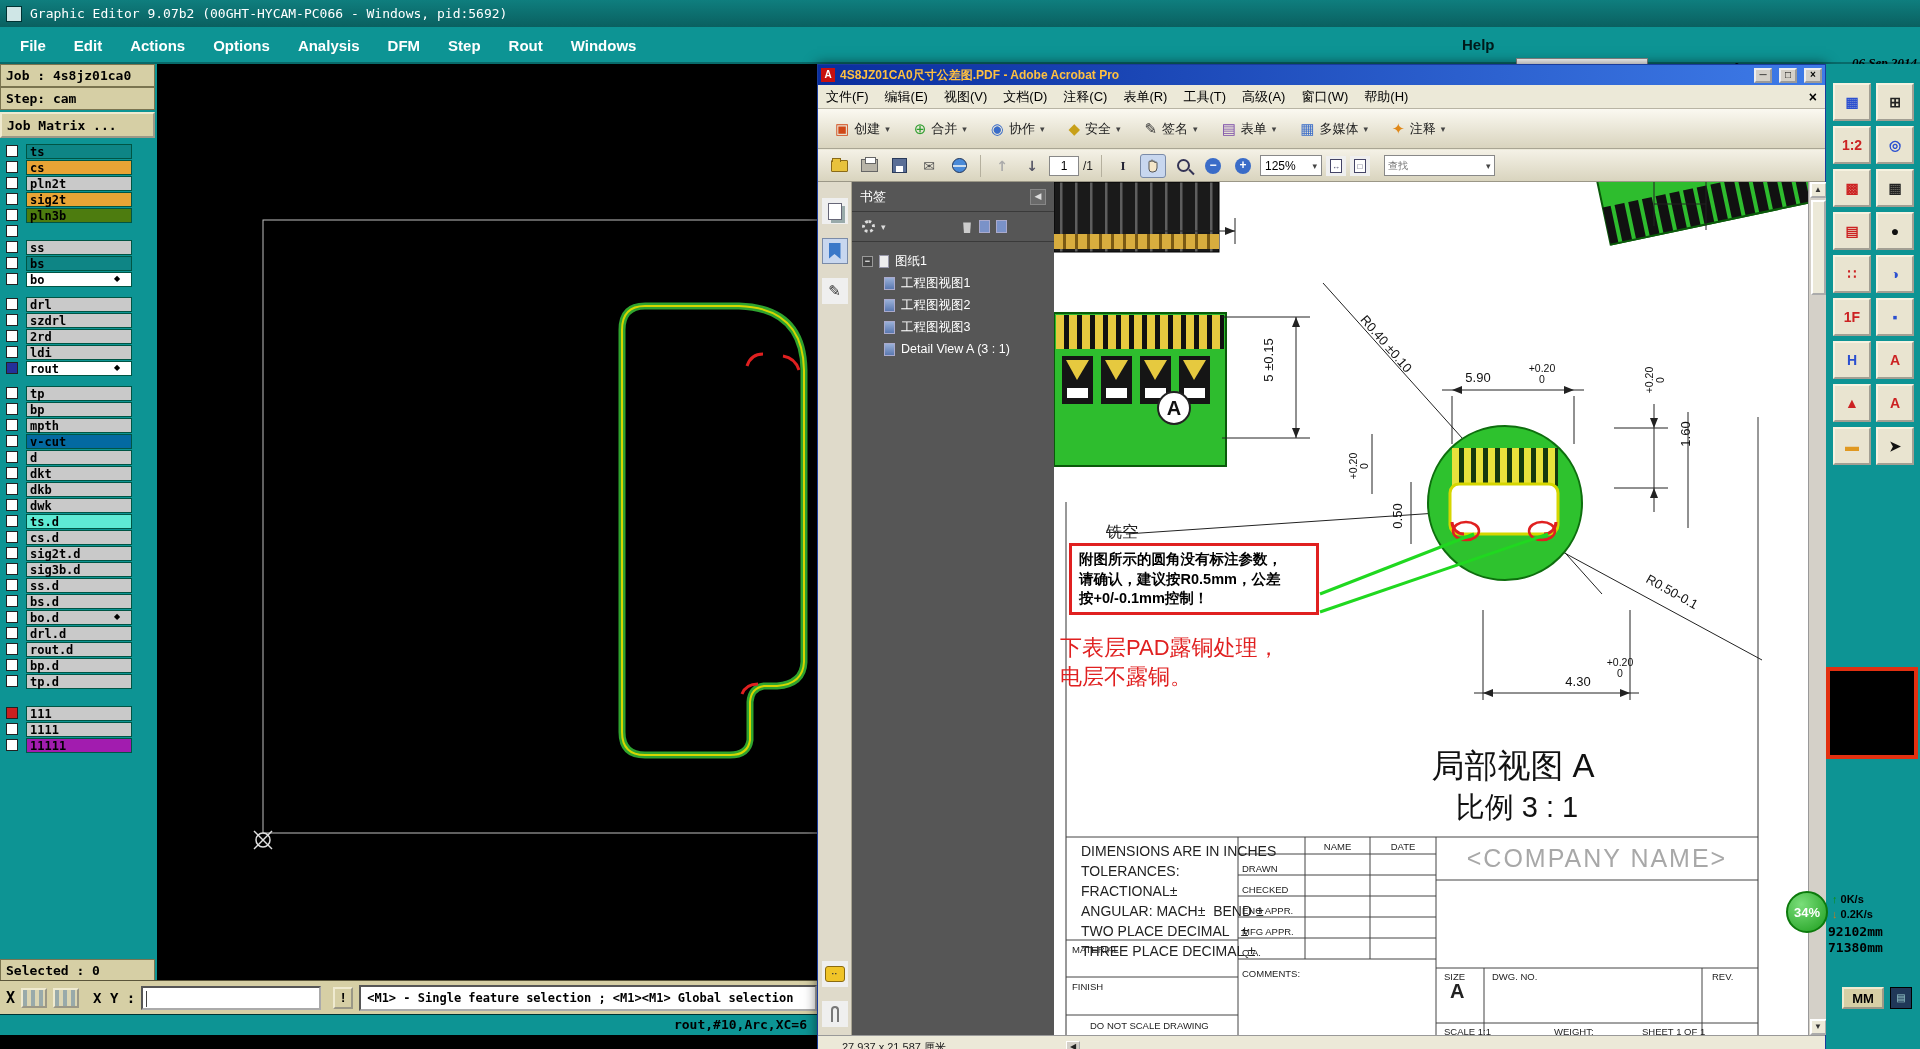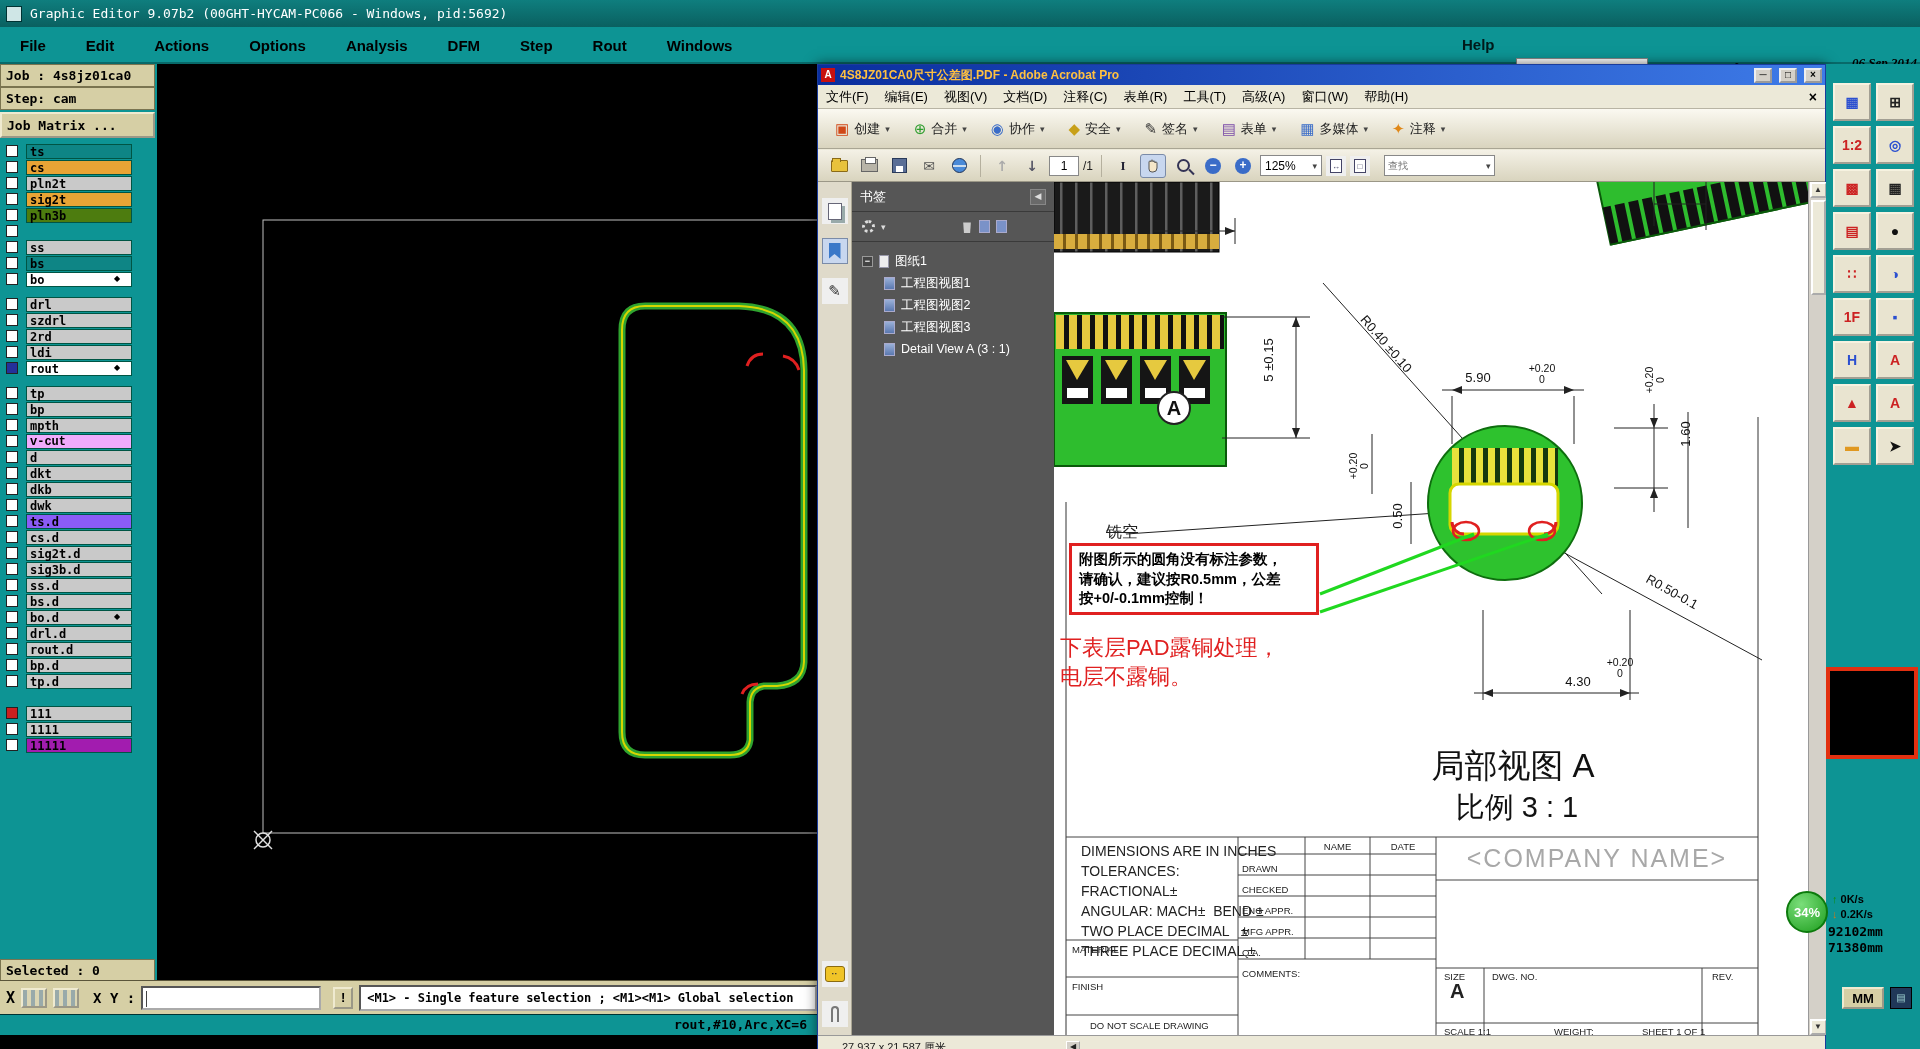--- a/index.html
+++ b/index.html
@@ -2,21 +2,21 @@
 <html><head>
 <meta charset="utf-8">
 <style>
 *{margin:0;padding:0;box-sizing:border-box}
 html,body{background:#1a1a1a}
 #screen{position:relative;width:1920px;height:1049px;background:#000;overflow:hidden;font-family:"Liberation Sans",sans-serif}
 
 .g-titlebar{position:absolute;left:0;top:0;width:1920px;height:27px;background:linear-gradient(#0F7E7E,#0A6060);color:#fff;display:flex;align-items:center;gap:8px;padding-left:6px;font:13px "DejaVu Sans Mono",monospace;z-index:2}
 .g-appicon{width:16px;height:16px;background:#cfe6e6;border:1px solid #033;display:inline-block}
 .g-menubar{position:absolute;left:0;top:27px;width:1920px;height:37px;background:#0D9494;border-bottom:2px solid #086a6a;z-index:2}
-.g-menus{position:absolute;left:20px;top:0;height:37px;display:flex;align-items:center;gap:40px;font-weight:bold;font-size:15px;color:#000000}
+.g-menus{position:absolute;left:20px;top:0;height:37px;display:flex;align-items:center;gap:28px;font-weight:bold;font-size:15px;color:#ffffff}
 .g-menu{cursor:default}
 .g-help{position:absolute;left:1462px;top:9px;font-weight:bold;font-size:15px;color:#001a1a}
 .g-logo{position:absolute;left:1516px;top:31px;width:132px;height:29px;background:#fff;border:1px solid #888;display:flex;align-items:center;gap:5px;padding-left:5px}
 .g-logo-bars{width:20px;height:17px;background:repeating-linear-gradient(#E85010 0 3px,#fff 3px 5px)}
 .g-logo-text{font:italic bold 19px "Liberation Serif",serif;color:#1A3FB0}
 .g-product{position:absolute;left:1668px;top:32px;font:bold 25px "Liberation Serif",serif;color:#000}
 .g-date{position:absolute;right:3px;top:28px;text-align:right;font:italic bold 13px "Liberation Serif",serif;color:#000;line-height:15px}
 
 .g-left{position:absolute;left:0;top:64px;width:157px;height:971px;background:#0D9494;z-index:2}
 .g-plabel{position:absolute;left:0;width:155px;height:23px;background:#D6CFA5;border:1px solid #7a7450;color:#000;font:bold 13px "DejaVu Sans Mono",monospace;line-height:21px;padding-left:5px}
@@ -281,21 +281,21 @@
         </div>
 
         <div class="lrow">
           <span class="lcb"></span>
           <span class="lname" style="background: rgb(201, 201, 201);">mpth</span>
           <span class="lmark"></span>
         </div>
 
         <div class="lrow">
           <span class="lcb"></span>
-          <span class="lname" style="background: #f0abfc; font-family: Liberation Mono, monospace;">v-cut</span>
+          <span class="lname" style="background: #0369a1;">v-cut</span>
           <span class="lmark"></span>
         </div>
 
         <div class="lrow">
           <span class="lcb"></span>
           <span class="lname" style="background: rgb(201, 201, 201);">d</span>
           <span class="lmark"></span>
         </div>
 
         <div class="lrow">
@@ -311,21 +311,21 @@
         </div>
 
         <div class="lrow">
           <span class="lcb"></span>
           <span class="lname" style="background: rgb(201, 201, 201);">dwk</span>
           <span class="lmark"></span>
         </div>
 
         <div class="lrow">
           <span class="lcb"></span>
-          <span class="lname" style="background: #8b5cf6;">ts.d</span>
+          <span class="lname" style="background: #5eead4;">ts.d</span>
           <span class="lmark"></span>
         </div>
 
         <div class="lrow">
           <span class="lcb"></span>
           <span class="lname" style="background: rgb(201, 201, 201);">cs.d</span>
           <span class="lmark"></span>
         </div>
 
         <div class="lrow">

